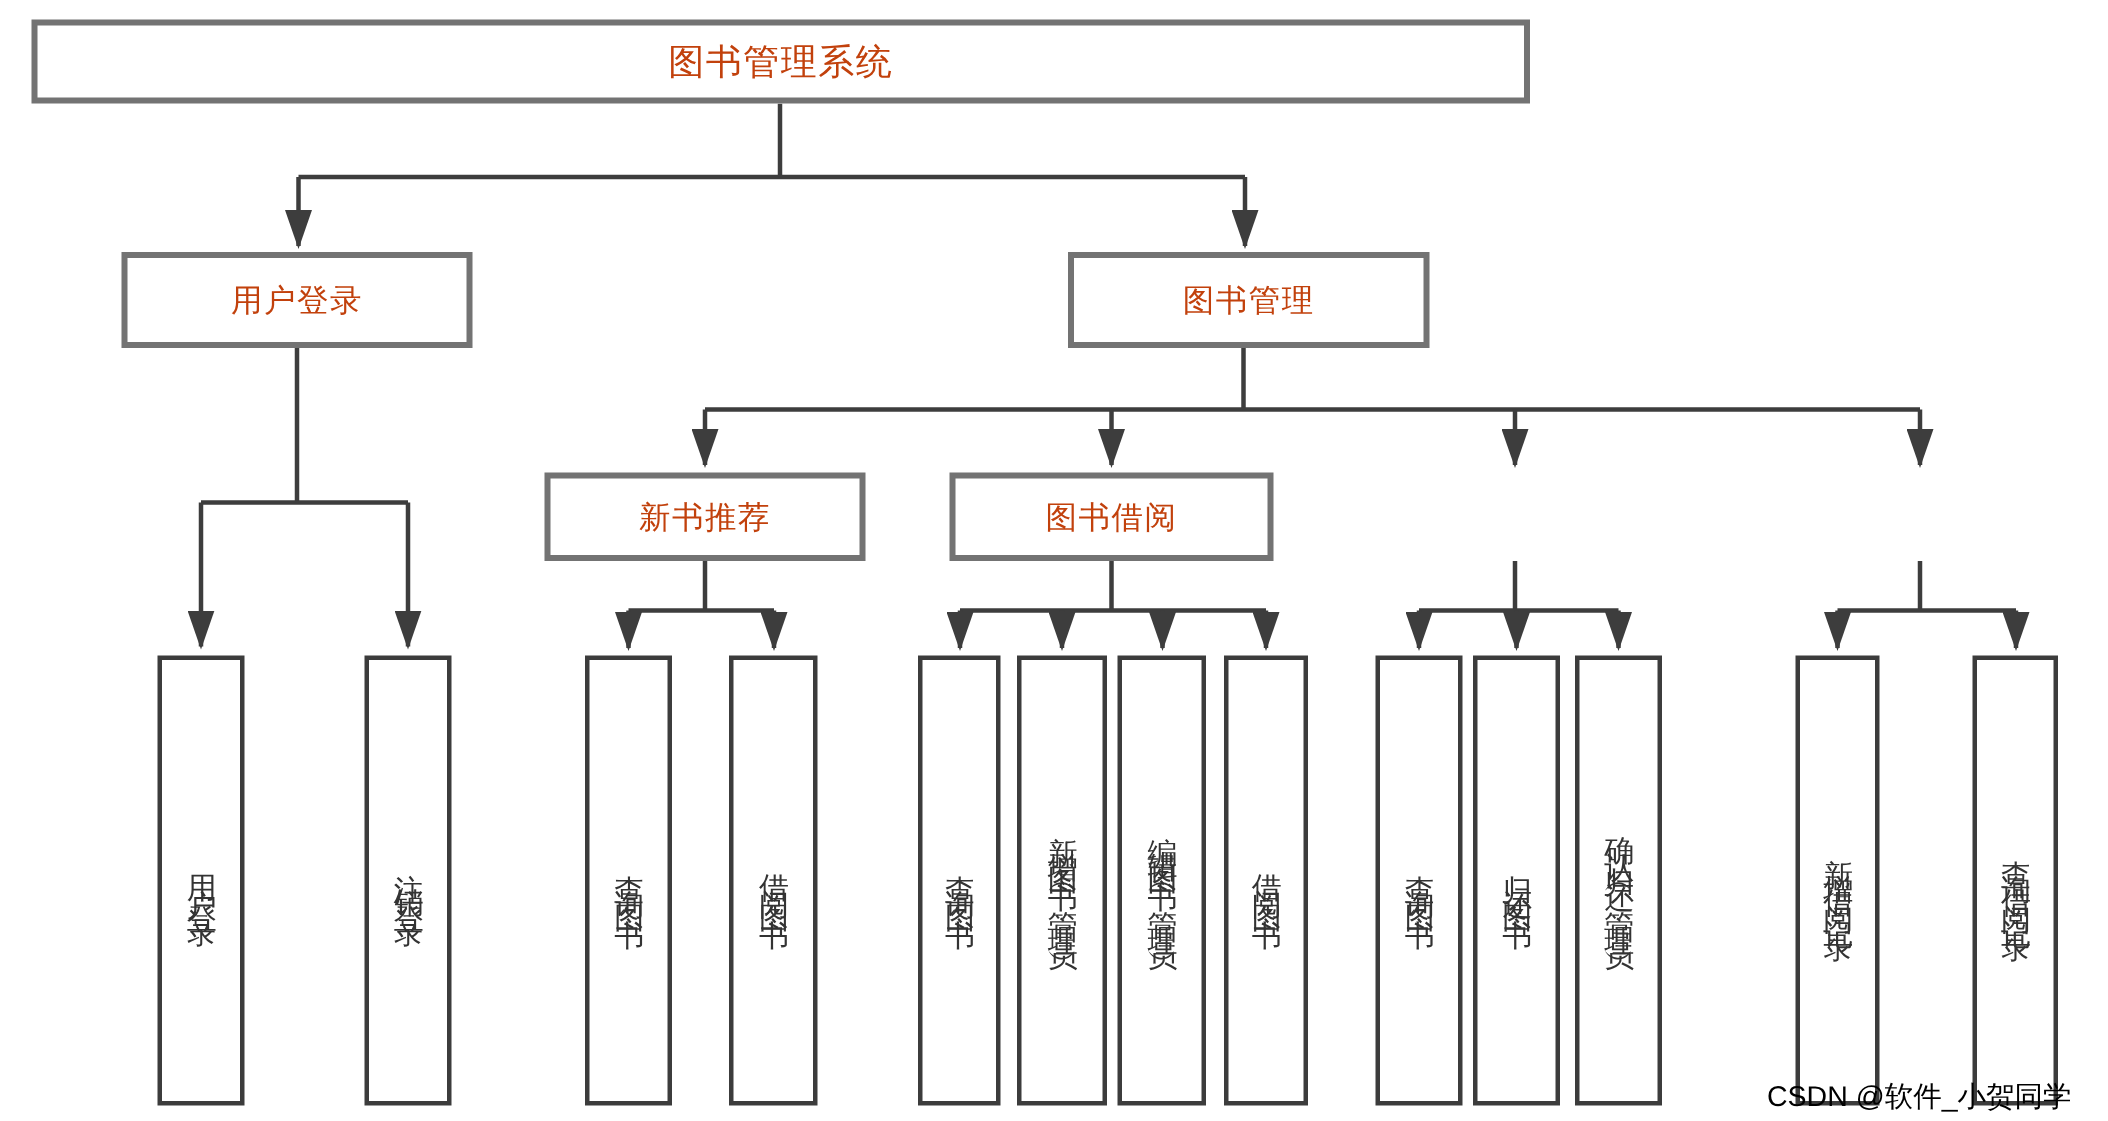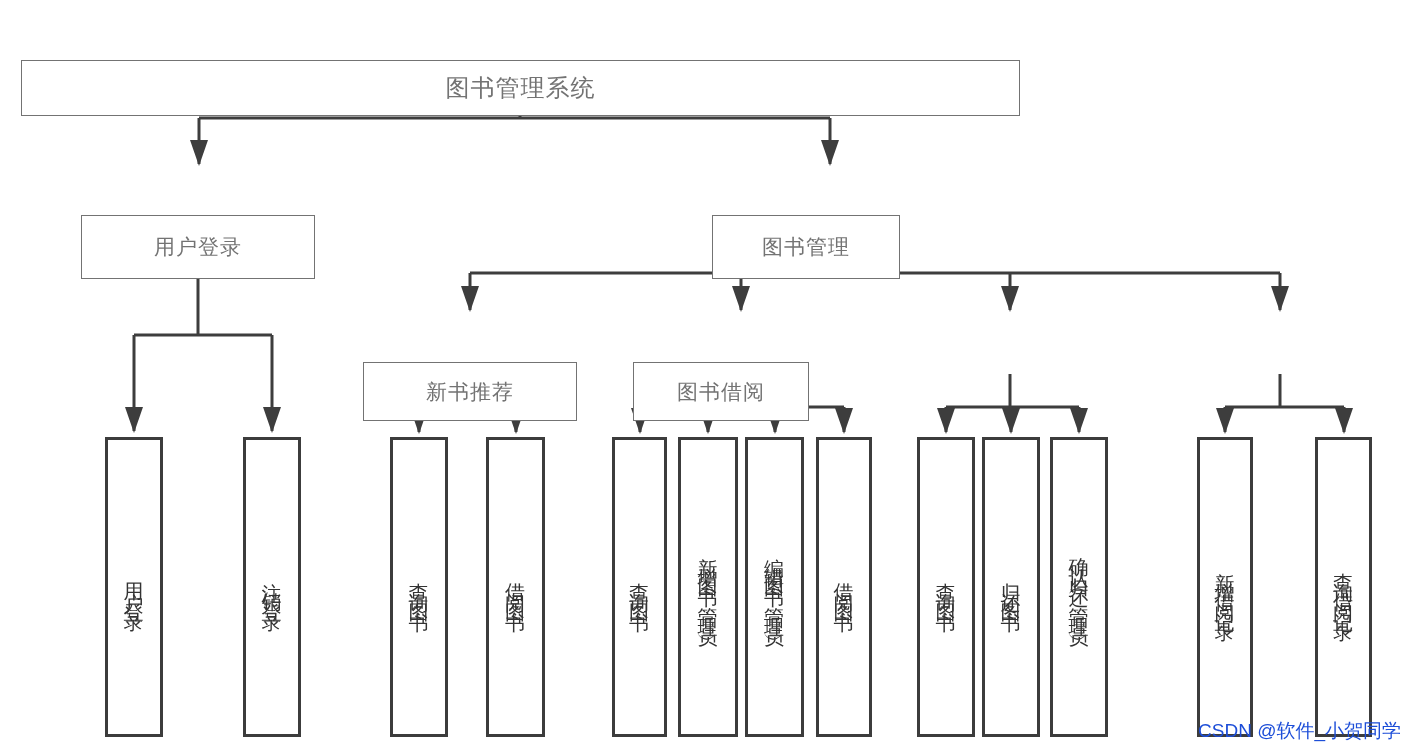--- a/index.html
+++ b/index.html
@@ -2,26 +2,25 @@
 <html><head>
 <meta charset="utf-8">
 <style>
   html,body{margin:0;padding:0;background:#ffffff;}
   body{font-family:"Liberation Sans", sans-serif;}
   .stage{position:relative;width:1405px;height:747px;background:#ffffff;overflow:hidden;}
   .wires{position:absolute;left:0;top:0;}
   .node{
     position:absolute;
     box-sizing:border-box;
-    border:1px solid #737373;
+    border:4px solid #737373;
     background:#ffffff;
     display:flex;align-items:center;justify-content:center;
-    color:#737373;
+    color:#c2410c;
     z-index:2;
-    margin-top:47px;
   }
   .node.root{font-size:24px;letter-spacing:1px;}
   .node.branch{font-size:21px;letter-spacing:1px;}
   .leaf{
     position:absolute;
     box-sizing:border-box;
     border:3px solid #3c3c3c;
     background:#ffffff;
     display:flex;align-items:center;justify-content:center;
     color:#333333;
@@ -30,23 +29,23 @@
   .leaf span{
     writing-mode:vertical-rl;
     text-orientation:mixed;
     font-size:20px;
     line-height:1;
     letter-spacing:10px;
     white-space:nowrap;
   }
   .watermark{
     position:absolute;
-    right:4px;bottom:3px;
+    right:24px;bottom:3px;
     font-size:19px;
-    color:#1d4ed8;
+    color:#000000;
     z-index:3;
     white-space:nowrap;
   }
 </style>
 </head>
 <body>
 
 <div class="stage">
 
   <svg class="wires" width="1405" height="747" viewBox="0 0 1405 747" aria-hidden="true">
@@ -95,24 +94,24 @@
       <path d="M1280,374 V407"></path>
       <path d="M1225,407 H1344"></path>
       <path d="M1225,407 V432" marker-end="url(#arw)"></path>
       <path d="M1344,407 V432" marker-end="url(#arw)"></path>
     </g>
   </svg>
 
   <div class="node root" style="left:21px;top:13px;width:999px;height:56px;">图书管理系统</div>
 
   <div class="node branch" style="left:81px;top:168px;width:234px;height:64px;">用户登录</div>
-  <div class="node branch" style="left:712px;top:168px;width:188px;height:64px;">图书管理</div>
+  <div class="node branch" style="left:712px;top:168px;width:241px;height:64px;">图书管理</div>
 
   <div class="node branch" style="left:363px;top:315px;width:214px;height:59px;">新书推荐</div>
-  <div class="node branch" style="left:633px;top:315px;width:176px;height:59px;">图书借阅</div>
+  <div class="node branch" style="left:633px;top:315px;width:216px;height:59px;">图书借阅</div>
 
   <div class="leaf" style="left:105px;top:437px;width:58px;height:300px;">
     <span>用户登录</span>
   </div>
   <div class="leaf" style="left:243px;top:437px;width:58px;height:300px;">
     <span>注销登录</span>
   </div>
 
   <div class="leaf" style="left:390px;top:437px;width:58px;height:300px;">
     <span>查询图书</span>

